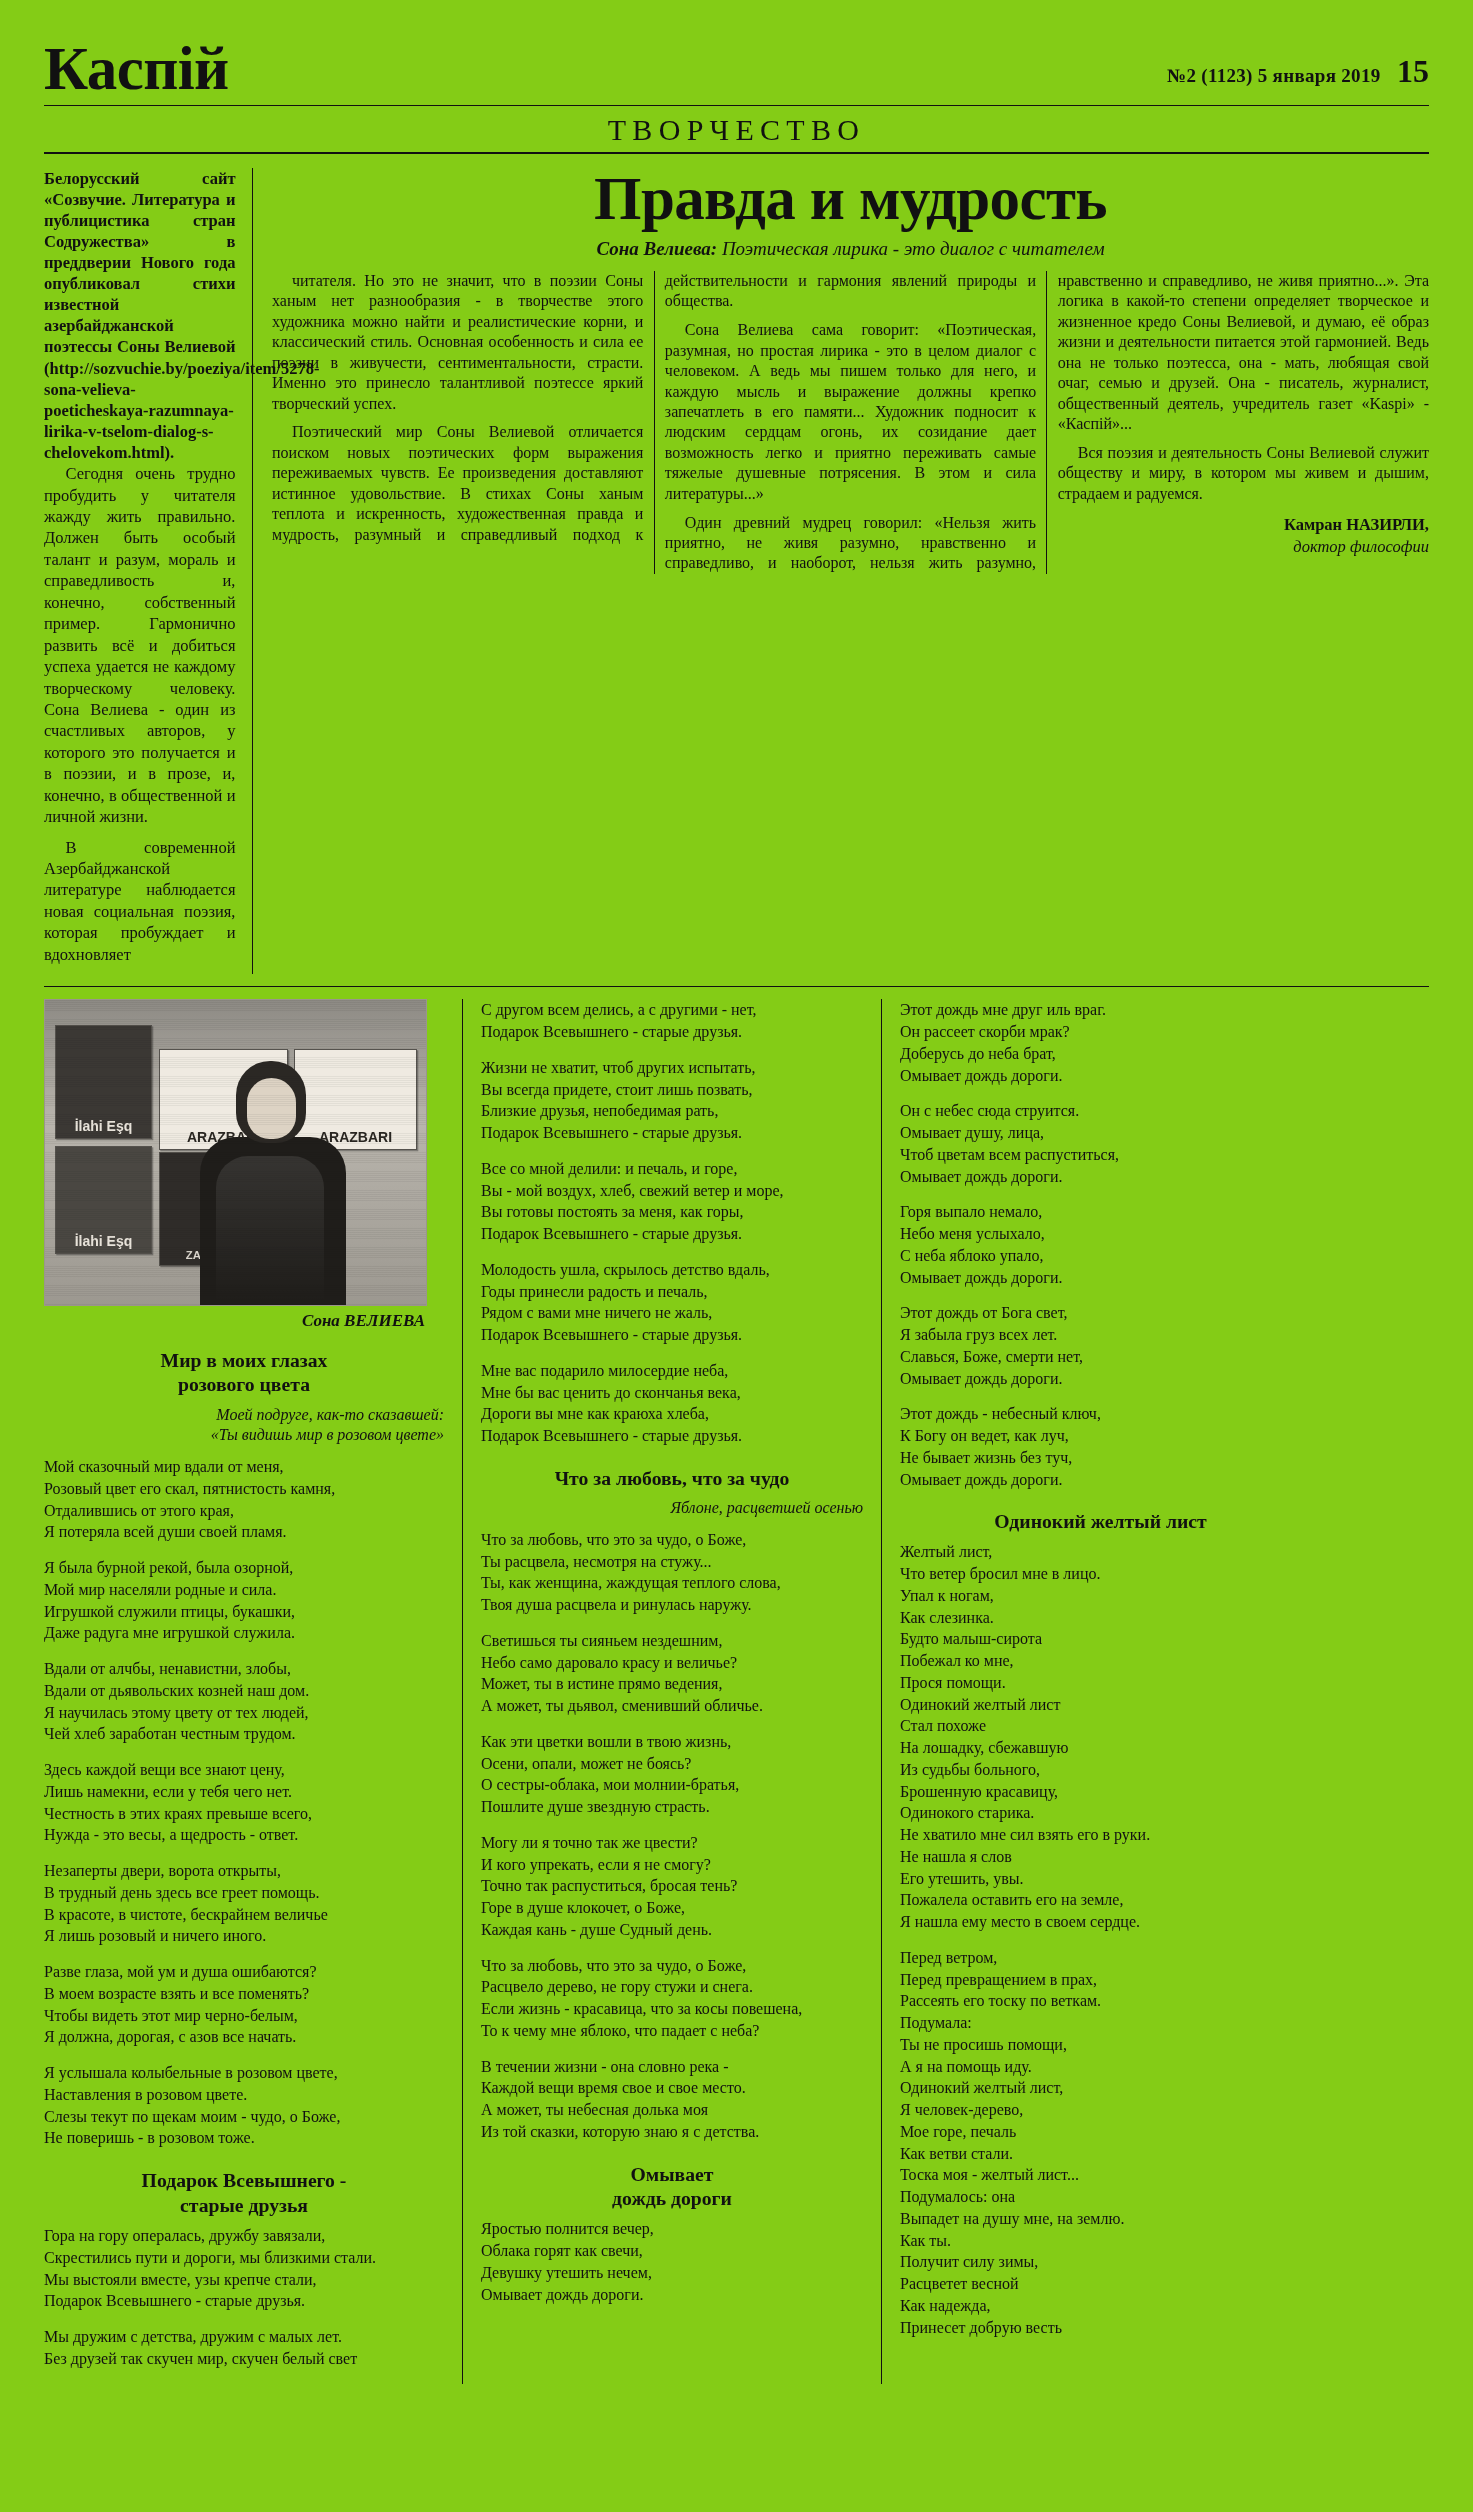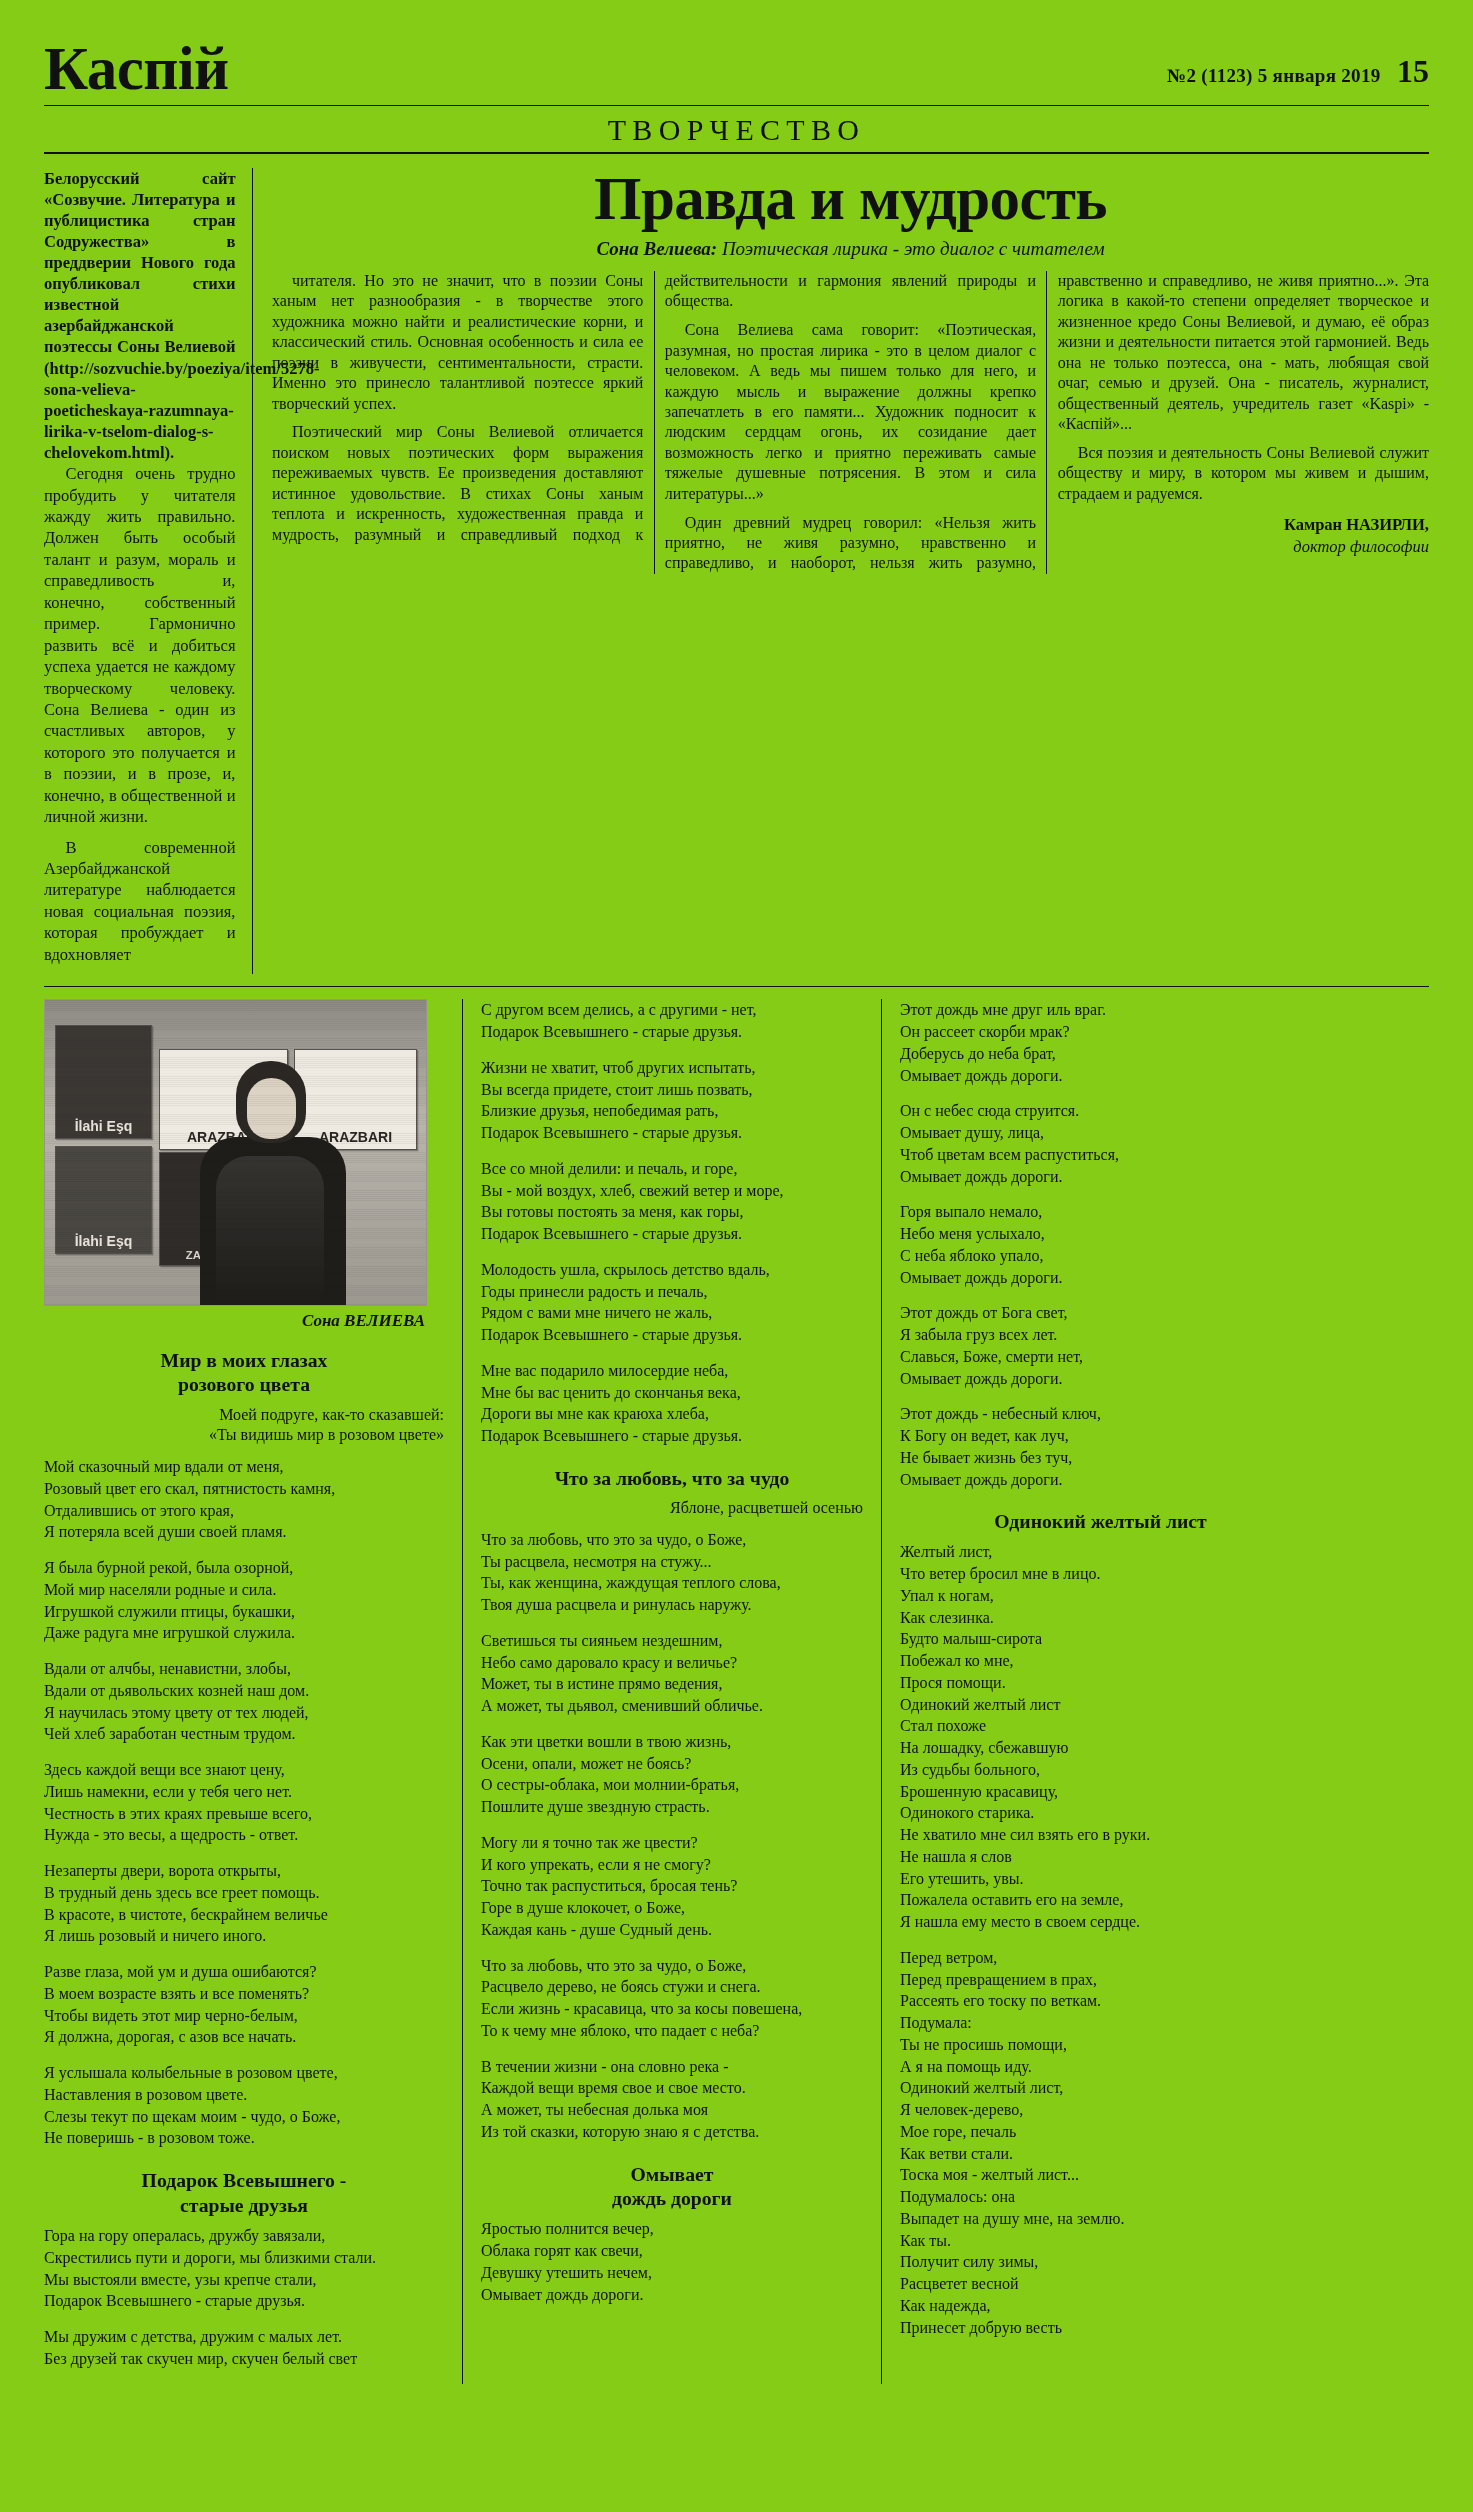--- a/index.html
+++ b/index.html
@@ -177,20 +177,21 @@
 
   .poem-title {
     text-align:center;
     font-weight:bold;
     font-size:19.7px;
     line-height:1.25;
     margin:3.8px 0 7.6px 0;
   }
   .poem-dedic {
     text-align:right;
+    font-style:italic;
     font-size:16px;
     line-height:1.3;
     margin-bottom:10px;
   }
   .stanza {
     font-size:16px;
     line-height:1.36;
     margin:0 0 14px 0;
   }
   .stanza div { white-space:nowrap; }
@@ -374,21 +375,21 @@
       </div>
       <div class="stanza">
         <div>Могу ли я точно так же цвести?</div>
           <div>И кого упрекать, если я не смогу?</div>
           <div>Точно так распуститься, бросая тень?</div>
           <div>Горе в душе клокочет, о Боже,</div>
           <div>Каждая кань - душе Судный день.</div>
       </div>
       <div class="stanza">
         <div>Что за любовь, что это за чудо, о Боже,</div>
-          <div>Расцвело дерево, не боясь стужи и снега.</div>
+          <div>Расцвело дерево, не гору стужи и снега.</div>
           <div>Если жизнь - красавица, что за косы повешена,</div>
           <div>То к чему мне яблоко, что падает с неба?</div>
       </div>
       <div class="stanza">
         <div>В течении жизни - она словно река -</div>
           <div>Каждой вещи время свое и свое место.</div>
           <div>А может, ты небесная долька моя</div>
           <div>Из той сказки, которую знаю я с детства.</div>
       </div>
 

